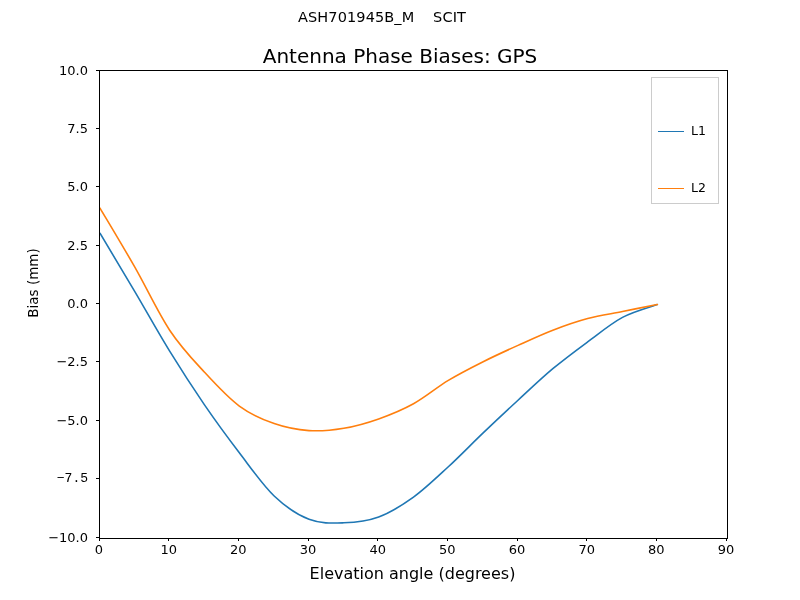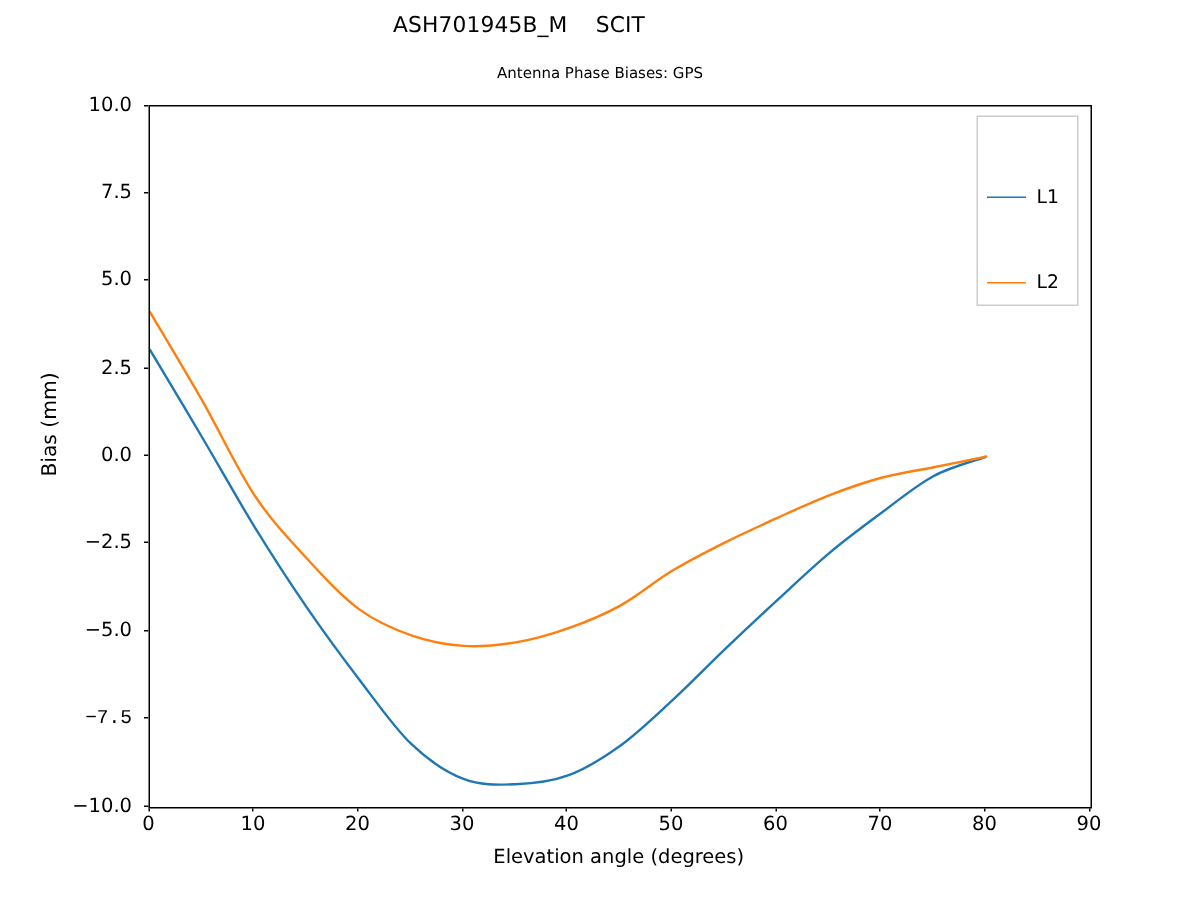--- a/index.html
+++ b/index.html
@@ -23,28 +23,29 @@
   .fig-title {
     position: absolute;
     left: 0;
     top: 9px;
     width: 692px;
     text-align: center;
     font-size: 14.5px;
     color: #000000;
     letter-spacing: 0.1px;
     white-space: pre;
+    padding-left: 36px;
   }
   .axes-title {
     position: absolute;
     left: 0;
     top: 44px;
     width: 800px;
     text-align: center;
-    font-size: 10px;
+    font-size: 20px;
     color: #000000;
   }
   
   #plot-area {
     position: absolute;
     left: 99px;
     top: 70px;
     width: 627px;
     height: 467px;
     border: 1.1px solid #000000;
@@ -91,21 +92,21 @@
     width: 1.1px;
     height: 3.5px;
     background: #000000;
   }
   #xlabel {
     position: absolute;
     left: 99px;
     top: 564px;
     width: 627px;
     text-align: center;
-    font-size: 13px;
+    font-size: 16px;
     color: #000000;
   }
   #ylabel {
     position: absolute;
     left: -47px;
     top: 275px;
     width: 160px;
     text-align: center;
     font-size: 13.5px;
     color: #000000;

